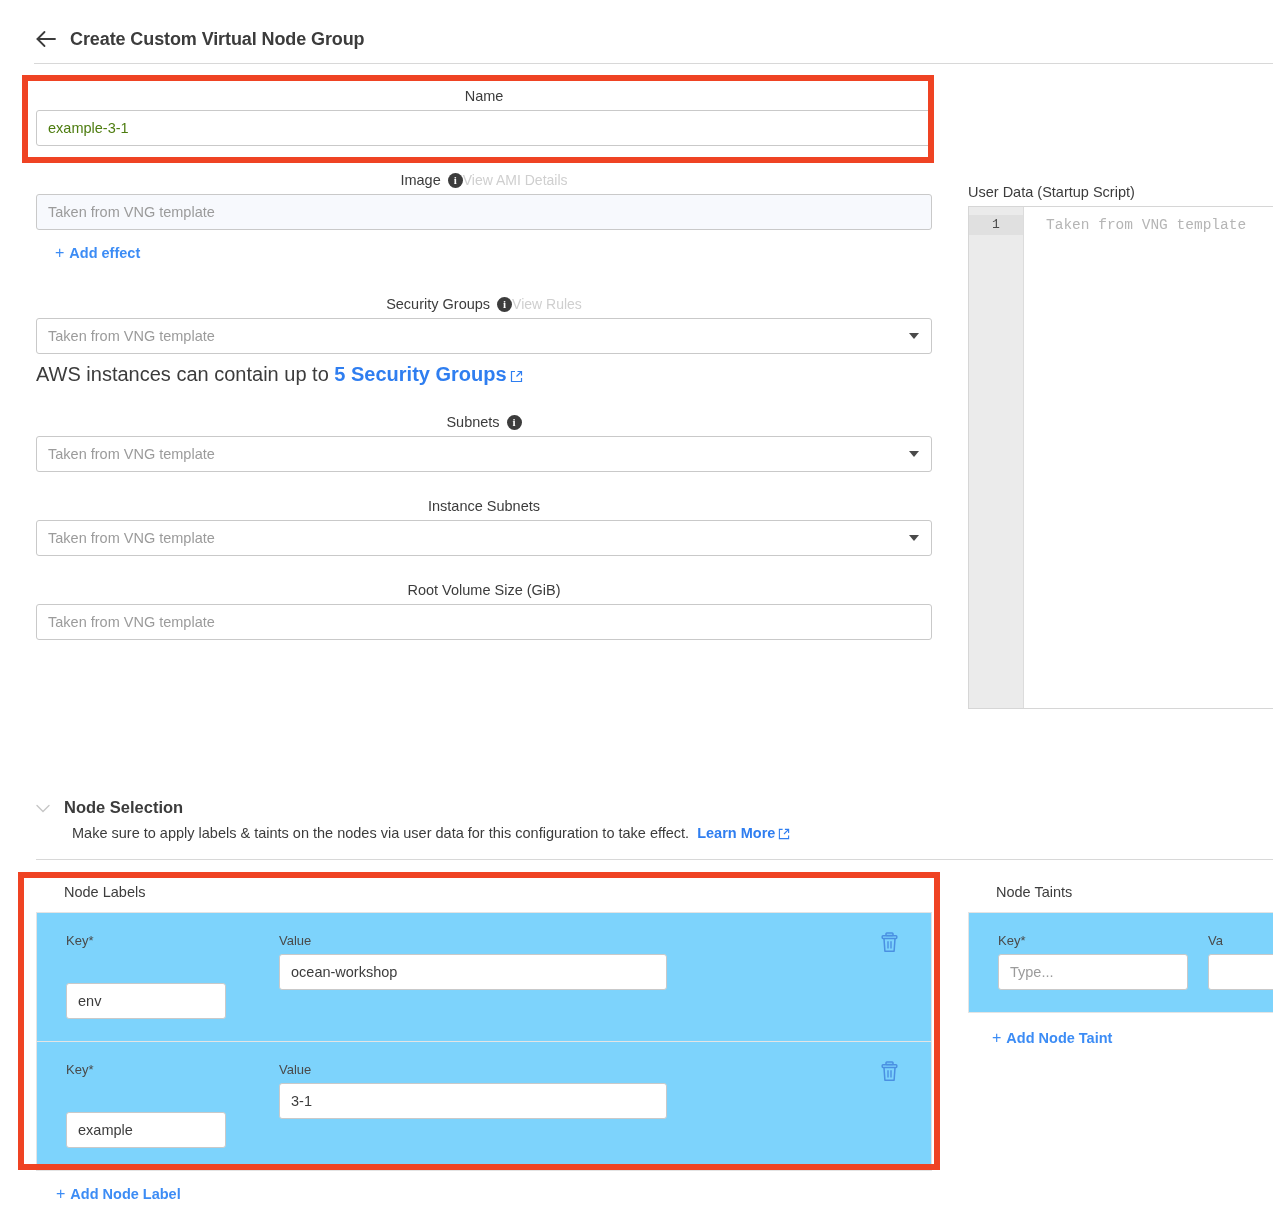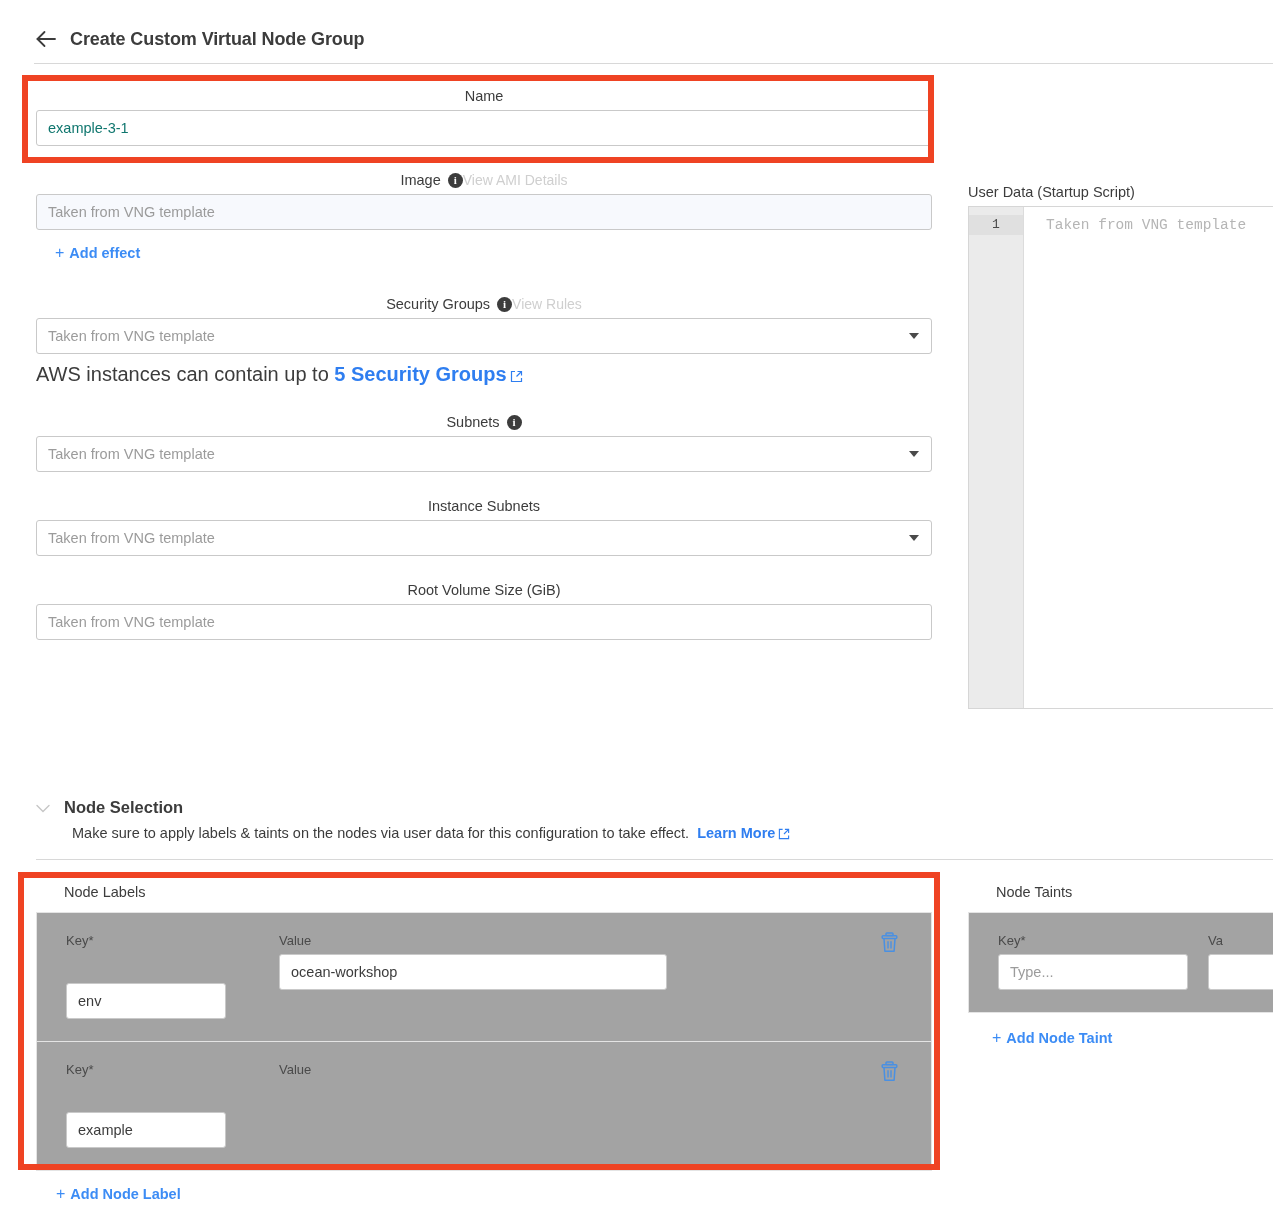--- a/index.html
+++ b/index.html
@@ -95,21 +95,21 @@
 
   .input {
     width: 100%;
     height: 36px;
     border: 1px solid #c9c9c9;
     border-radius: 3px;
     background: #ffffff;
     padding: 0 11px;
     font-size: 14.5px;
     font-family: "Liberation Sans", sans-serif;
-    color: #0f766e;
+    color: #4d7c0f;
     outline: none;
   }
   .input::placeholder { color: #9b9b9b; }
   .input.readonly-blue { background: #f7f9fd; color: #9b9b9b; }
   .input.with-caret { padding-right: 34px; }
 
   .select-wrap { position: relative; }
   .caret {
     position: absolute;
     right: 13px; top: 50%;
@@ -241,21 +241,21 @@
     font-size: 14.5px;
     color: #3c3c3c;
     font-weight: normal;
     margin-bottom: 12px;
     margin-left: 28px;
   }
   .labels-panel { position: absolute; left: 36px; top: 0; width: 896px; }
   .taints-panel { position: absolute; left: 968px; top: 0; width: 330px; }
 
   .kv-row {
-    background: #a3a3a3;
+    background: #7dd3fc;
     border: 1px solid #e4e4e4;
     display: flex;
     align-items: flex-start;
     padding: 20px 0 22px 0;
     position: relative;
   }
   .kv-row + .kv-row { border-top: none; }
   .kv-field { display: flex; flex-direction: column; }
   .kv-label {
     font-size: 13px;
@@ -449,20 +449,21 @@
       </span>
     </div>
 
     <div class="kv-row">
       <div class="kv-field lbl-key">
         <span class="kv-label">Key*</span>
         <input class="kv-input" value="example" style="">
       </div>
       <div class="kv-field lbl-val">
         <span class="kv-label">Value</span>
+        <input class="kv-input" value="3-1" style="">
       </div>
       <span class="trash">
         <svg width="19" height="21" viewBox="0 0 19 21">
           <rect x="6" y="1" width="7" height="2.6" rx="0.8" fill="none" stroke="#4a90e2" stroke-width="1.5"></rect>
           <rect x="2.2" y="3.8" width="14.6" height="2.6" rx="0.8" fill="none" stroke="#4a90e2" stroke-width="1.5"></rect>
           <path d="M4 6.6 L4.9 19.3 H14.1 L15 6.6" fill="none" stroke="#4a90e2" stroke-width="1.5" stroke-linejoin="round"></path>
           <line x1="8" y1="9.3" x2="8" y2="16.4" stroke="#4a90e2" stroke-width="1.4"></line>
           <line x1="11" y1="9.3" x2="11" y2="16.4" stroke="#4a90e2" stroke-width="1.4"></line>
         </svg>
       </span>

